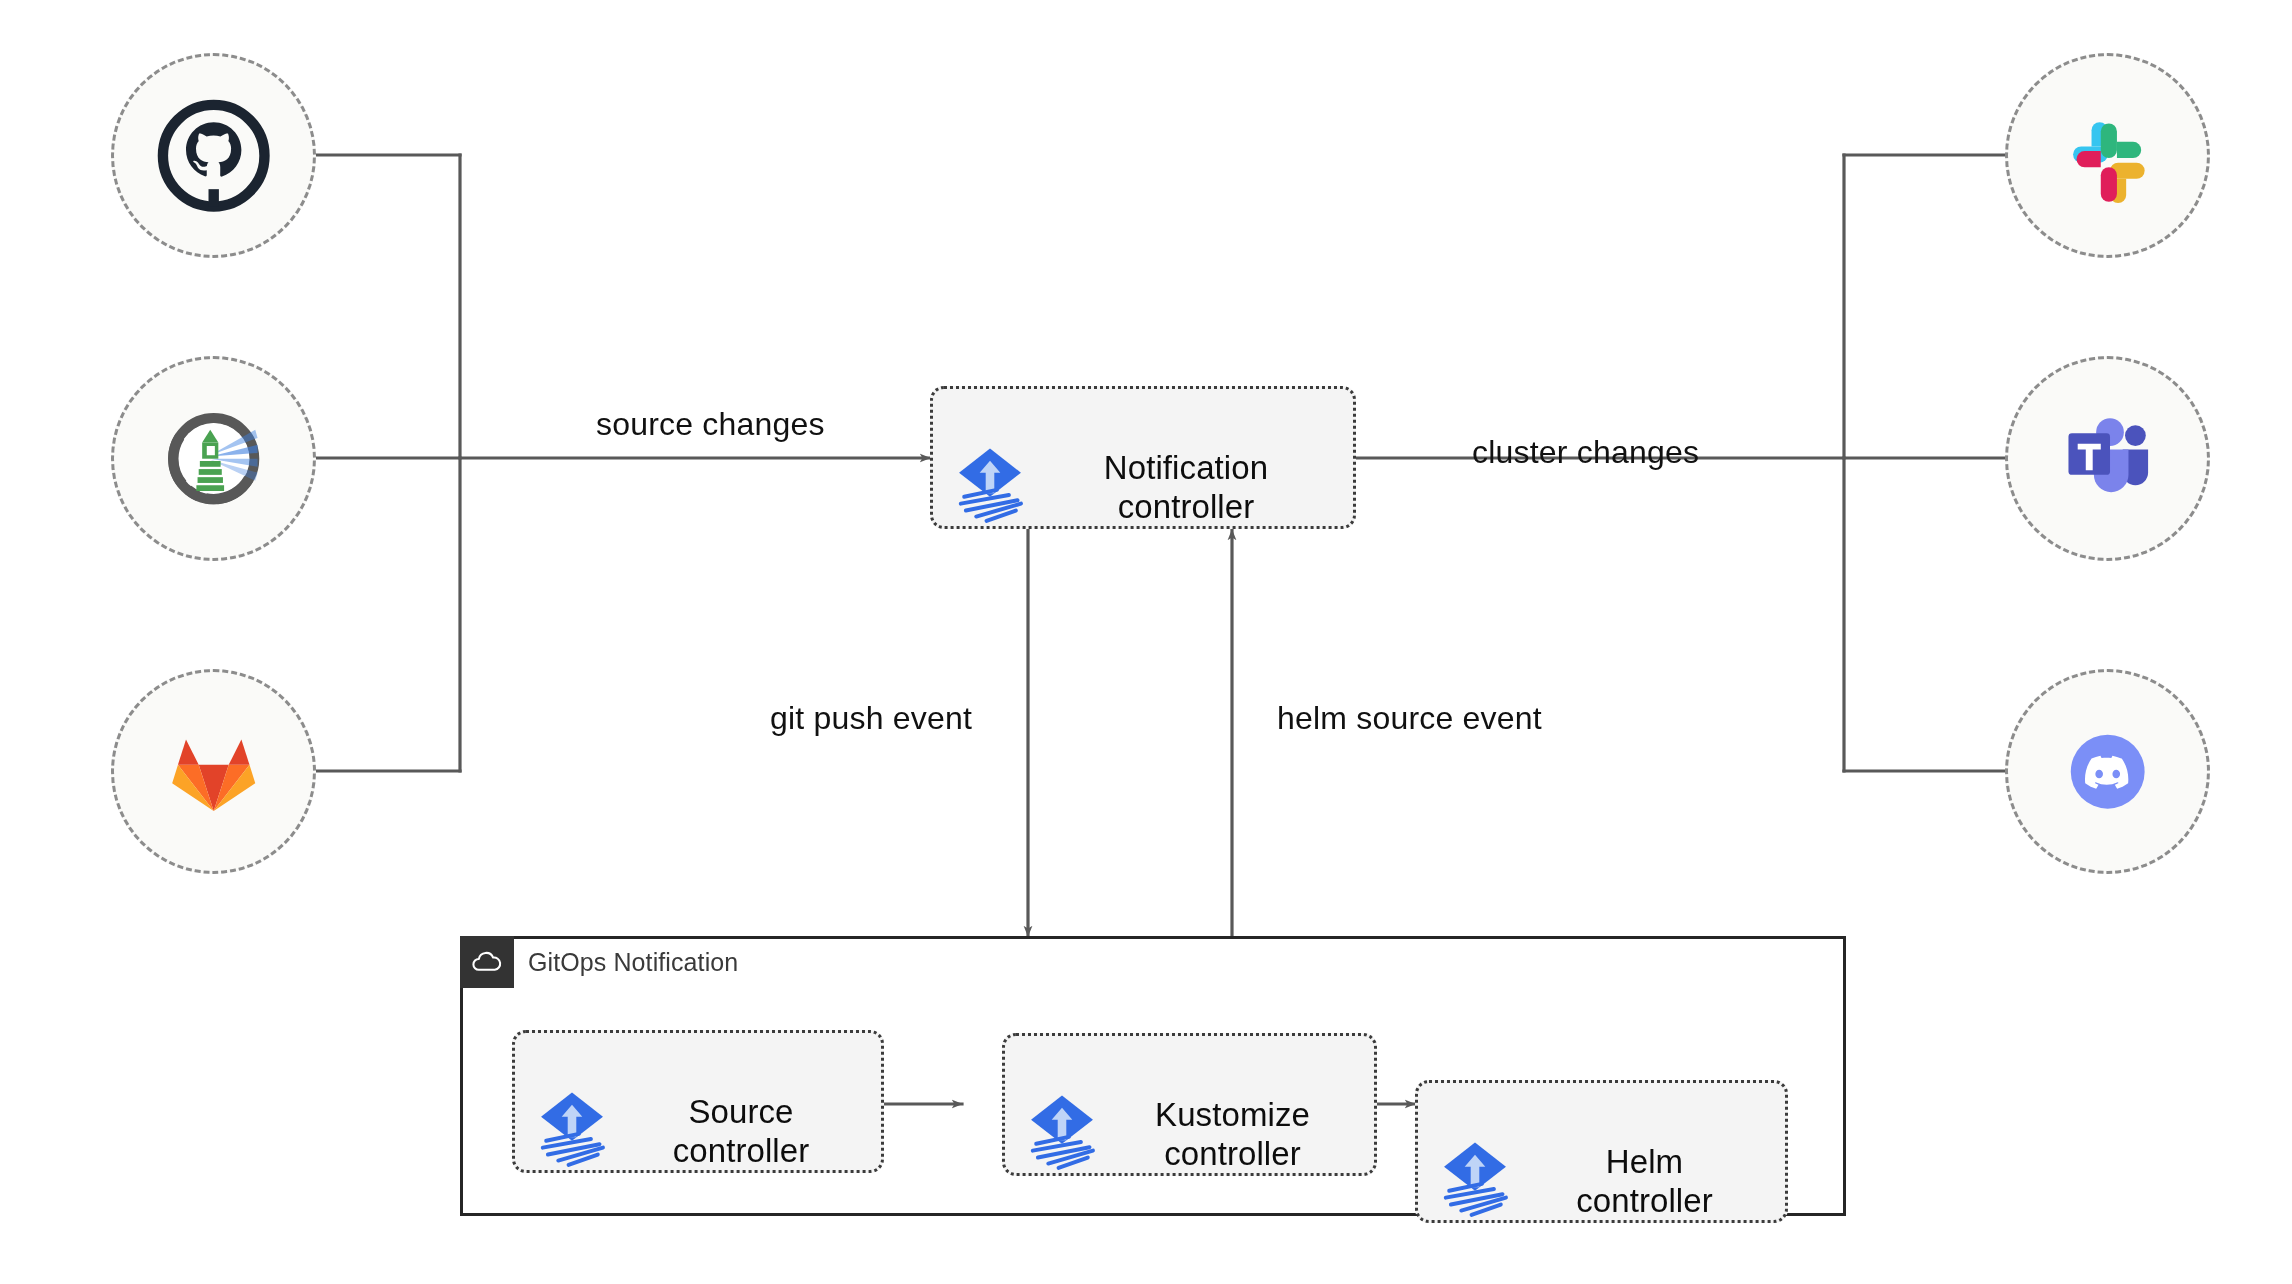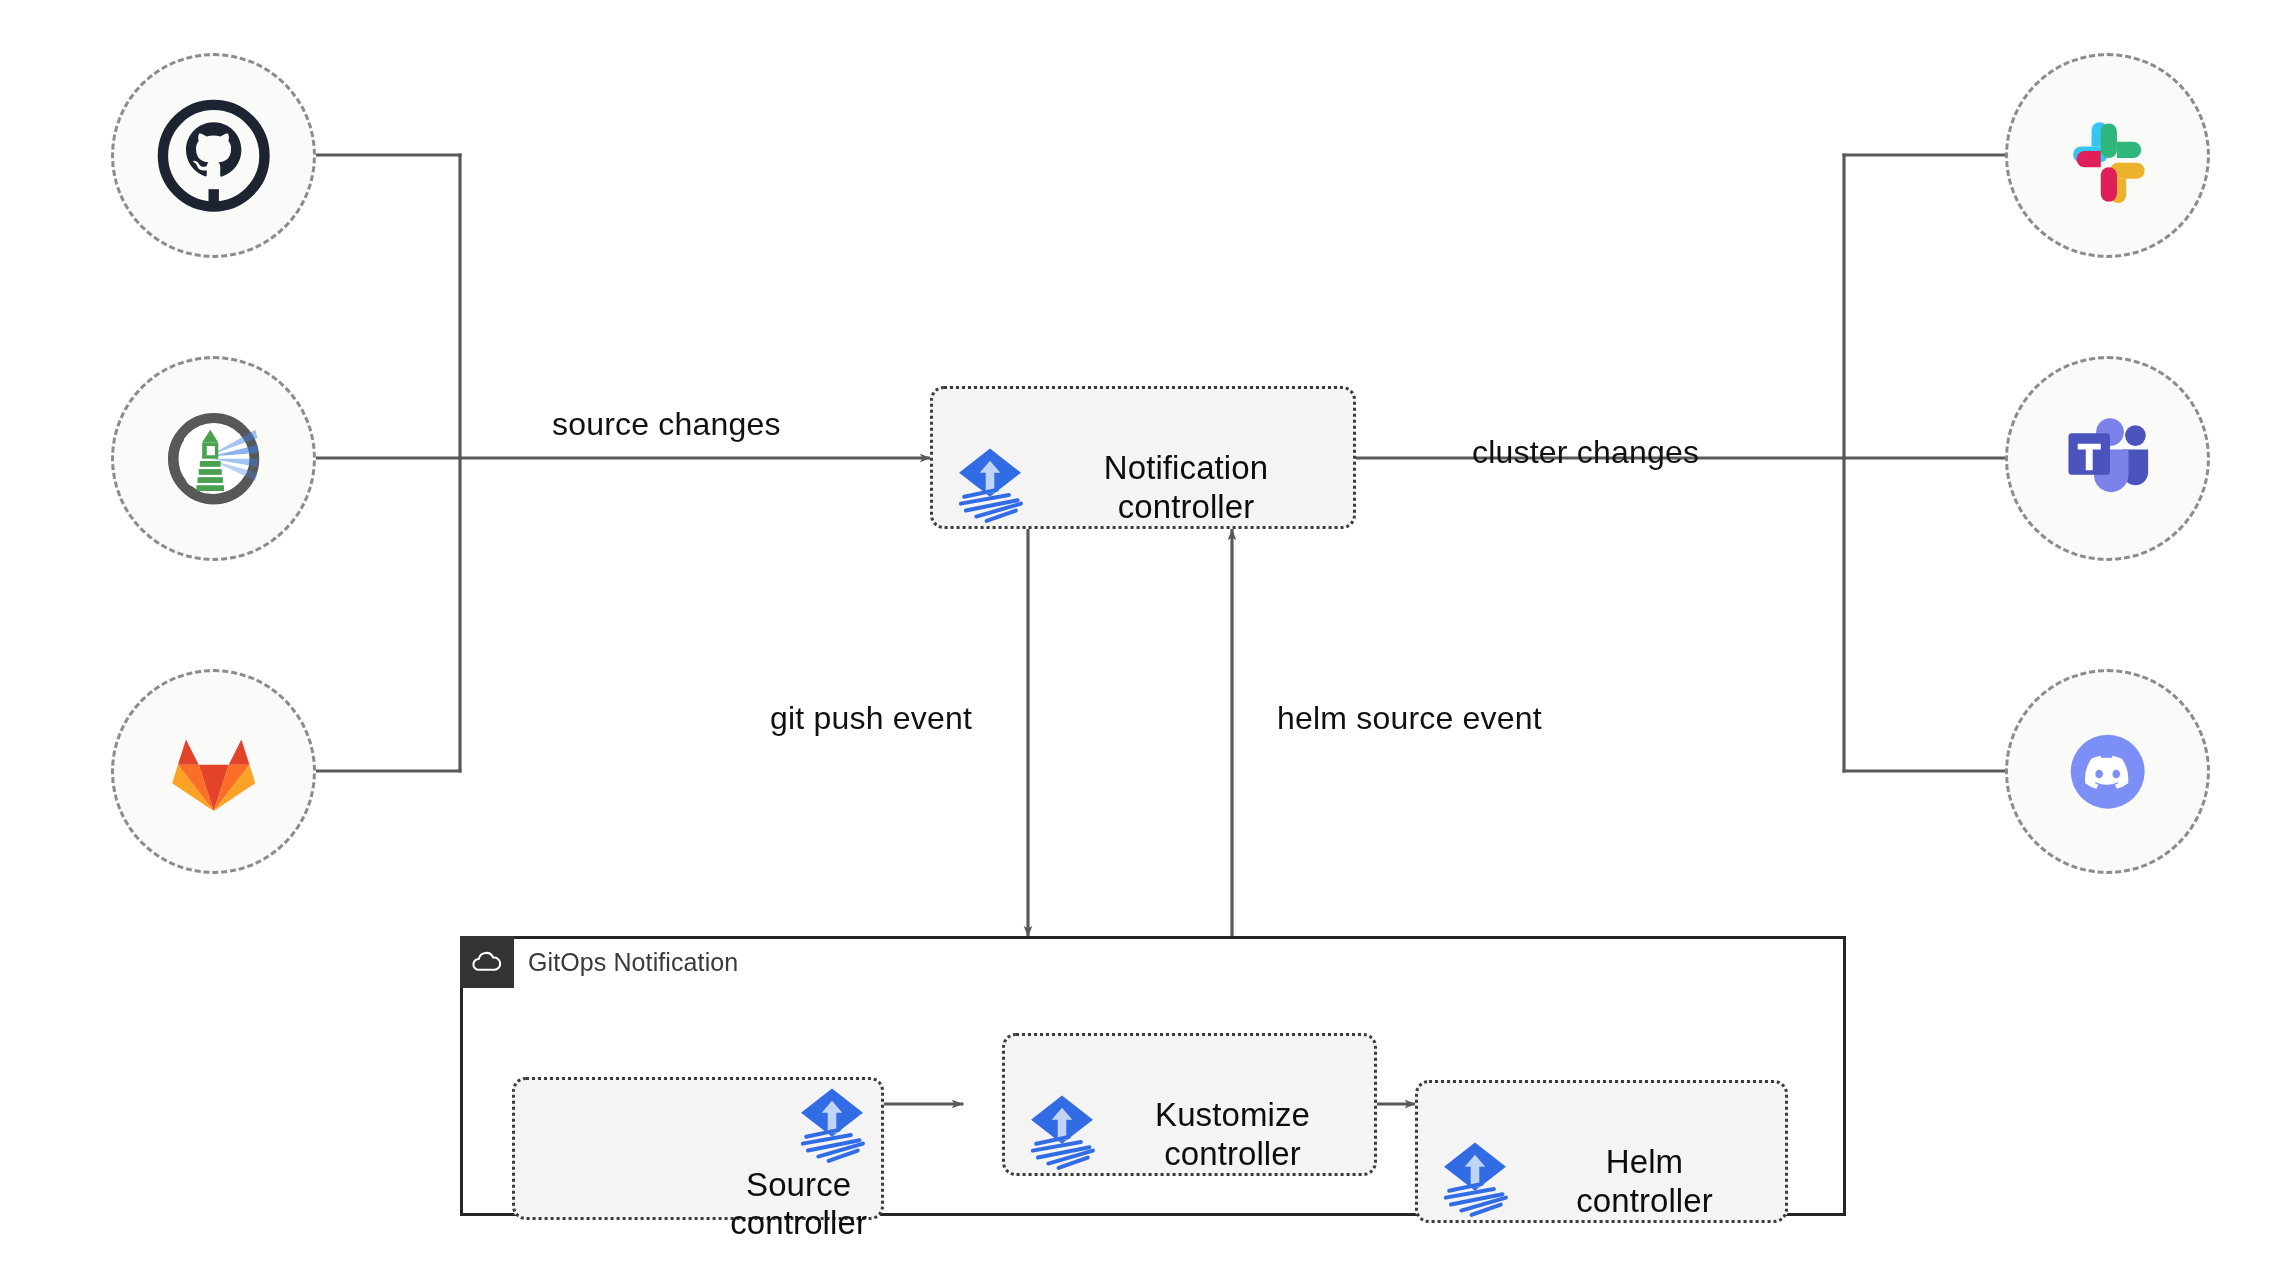--- a/index.html
+++ b/index.html
@@ -247,34 +247,34 @@
     </svg>
   </div>
 
   <div class="circle-node" style="left:2005px; top:669px; width:205px; height:205px;">
     <svg class="glyph" viewBox="0 0 100 100">
       <circle cx="50" cy="50" r="32" fill="#7b8ff7"></circle>
       <path fill="#ffffff" d="M61.8 38.5c-2.4-1.1-5-1.9-7.7-2.4-.3.6-.7 1.4-1 2.1-2.8-.4-5.6-.4-8.4 0-.3-.7-.7-1.5-1-2.1-2.7.5-5.3 1.3-7.7 2.4-4.9 7.3-6.2 14.4-5.5 21.4 3.2 2.4 6.4 3.8 9.5 4.8.8-1 1.4-2.2 2-3.4-1.1-.4-2.2-.9-3.2-1.5.3-.2.5-.4.8-.6 6.2 2.9 12.9 2.9 19 0 .3.2.5.4.8.6-1 .6-2.1 1.1-3.2 1.5.6 1.2 1.2 2.3 2 3.4 3.1-1 6.3-2.4 9.5-4.8.8-8.1-1.3-15.1-5.5-21.4zM42.6 55.6c-1.8 0-3.3-1.7-3.3-3.7s1.5-3.7 3.3-3.7 3.4 1.7 3.3 3.7c0 2-1.5 3.7-3.3 3.7zm14.8 0c-1.8 0-3.3-1.7-3.3-3.7s1.5-3.7 3.3-3.7 3.4 1.7 3.3 3.7c0 2-1.5 3.7-3.3 3.7z"></path>
     </svg>
   </div>
 
-  <div class="edge-label" style="left:552px;  top:406px;">source changes</div>
+  <div class="edge-label" style="left:596px;  top:406px;">source changes</div>
   <div class="edge-label" style="left:1472px; top:406px;margin-top:28px;">cluster changes</div>
   <div class="edge-label" style="left:770px;  top:700px;">git push event</div>
   <div class="edge-label" style="left:1277px; top:700px;">helm source event</div>
 
   <div id="reconcilers-container"></div>
   <div id="reconcilers-tab">
     <svg viewBox="0 0 100 70">
       <path fill="none" stroke="#ffffff" stroke-width="6" stroke-linejoin="round" d="M26 58 a16 16 0 0 1 0-32 a22 22 0 0 1 42 -4 a15 15 0 0 1 5 36 z"></path>
     </svg>
   </div>
   <div id="reconcilers-title">GitOps Notification</div>
 
-  <div class="ctrl-box" style="left:512px; top:1077px; width:372px; height:143px;flex-direction:column;">
+  <div class="ctrl-box" style="left:512px; top:1030px; width:372px; height:143px;">
     <svg class="flux-mark" viewBox="0 0 100 100">
       <path fill="#326ce5" d="M50 10 L86 38 L50 66 L14 38 Z"></path>
       <path fill="#bfd4f7" d="M50 24 L62 38 L55 38 L55 62 L45 62 L45 38 L38 38 Z"></path>
       <g stroke="#326ce5" stroke-width="4.6" fill="none" stroke-linecap="round">
         <path d="M20 66 L58 58"></path>
           <path d="M16 74 L72 64"></path>
           <path d="M22 82 L82 70"></path>
         <path d="M34 89 L86 74"></path>
           <path d="M46 94 L80 82"></path>
       </g>

